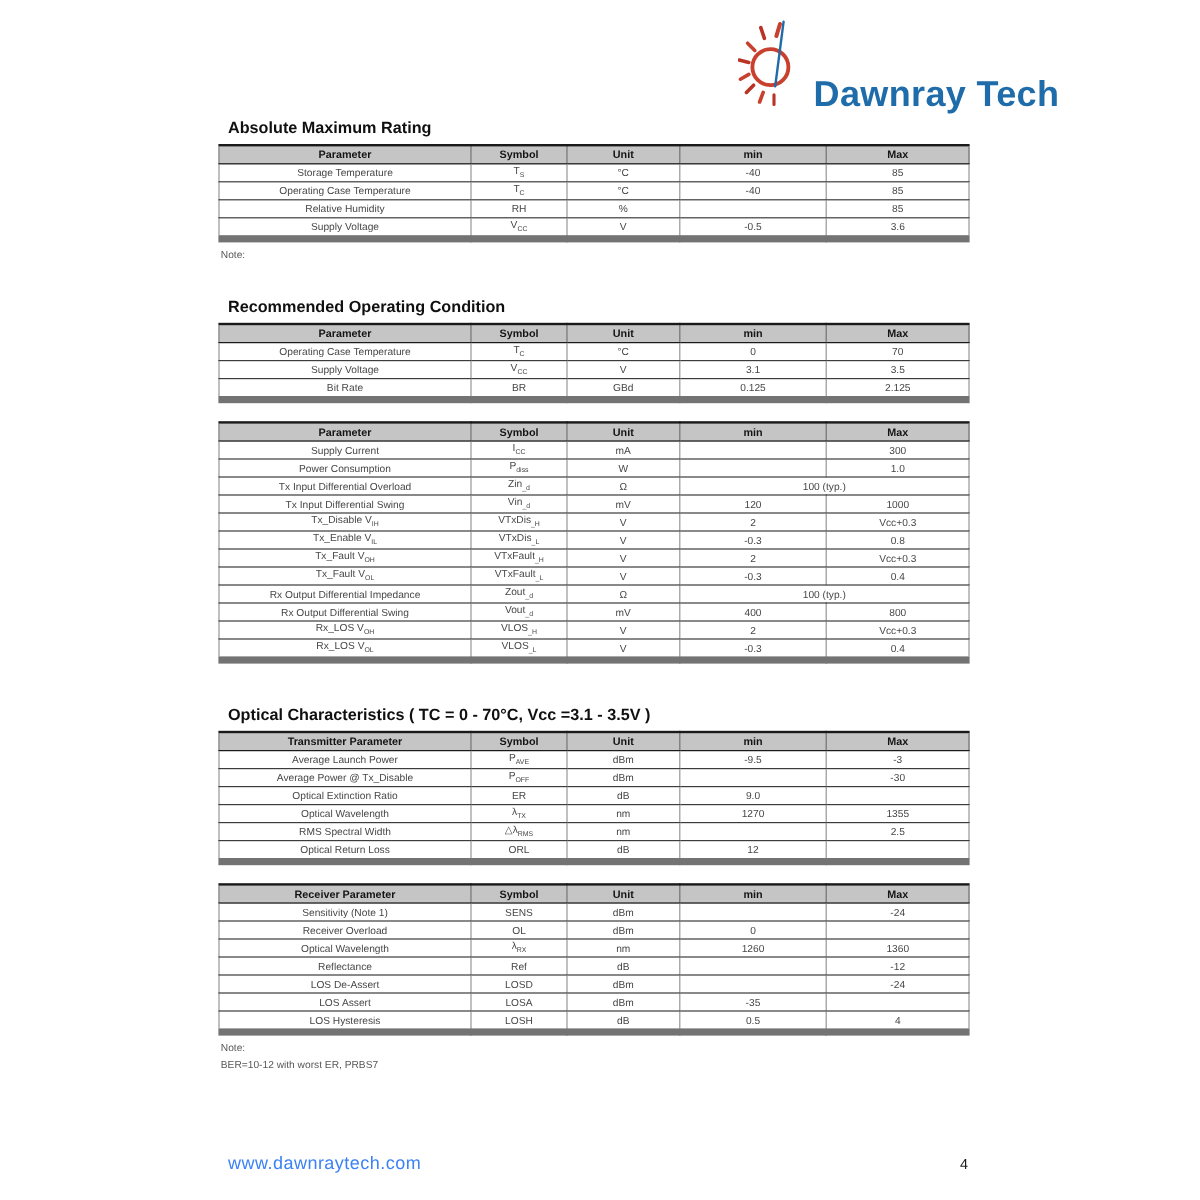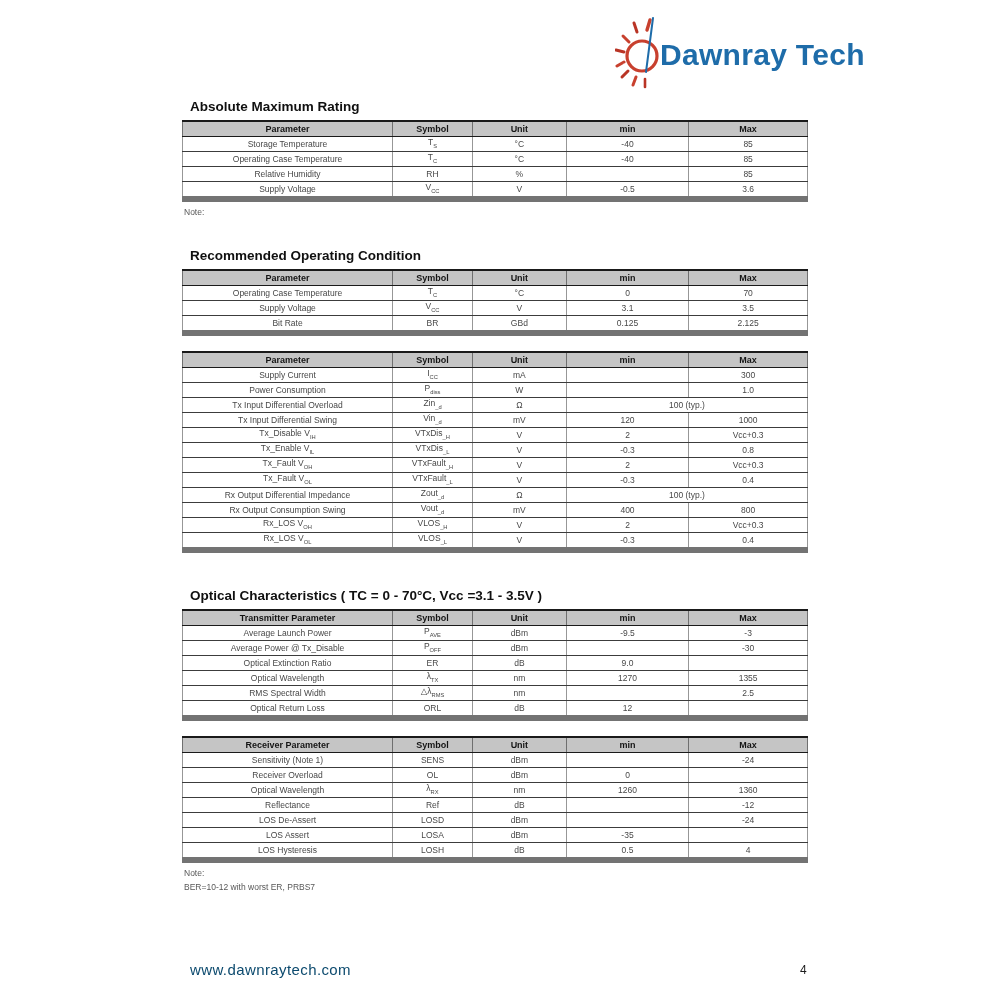--- a/index.html
+++ b/index.html
@@ -3,21 +3,21 @@
 <meta charset="utf-8">
 <style>
   html,body{margin:0;padding:0;}
   body{
     width:1000px;height:1000px;background:#fdfdfd;position:relative;
     font-family:"Liberation Sans",sans-serif;overflow:hidden;
   }
   .page{position:absolute;inset:0;background:#ffffff;}
 
   
-  .logo{position:absolute;left:615px;top:10px;display:flex;align-items:center;height:82px;}
+  .logo{position:absolute;left:615px;top:10px;display:flex;align-items:flex-end;height:82px;gap:18px;}
   .logo svg{display:block;}
   .brand{
     font-size:30px;font-weight:bold;color:#1e6ca9;letter-spacing:.3px;
     margin-left:-13px;position:relative;top:4px;
   }
 
   
   .sec{position:absolute;left:182px;width:554px;}
   #sec-abs{top:99px;}
   #sec-rec{top:248px;}
@@ -39,21 +39,21 @@
     border-left:1px solid #979797;border-right:1px solid #979797;
     border-top:1px solid #3c3c3c;border-bottom:1px solid #3c3c3c;
     overflow:hidden;white-space:nowrap;
   }
   .spec sub{font-size:.68em;}
   .tbl-gap{margin-top:15px;}
 
   .note{margin:3px 0 0 2px;font-size:8.5px;color:#585858;line-height:14px;}
 
   
-  .footer-url{position:absolute;left:190px;top:961px;font-size:15px;color:#0c4a6e;letter-spacing:.4px;}
+  .footer-url{position:absolute;left:190px;top:961px;font-size:15px;color:#3b82f6;letter-spacing:.4px;}
   .page-number{position:absolute;left:800px;top:963px;font-size:12px;color:#1c1c1c;}
 </style>
 </head>
 <body>
 
 <div class="page">
 
   <div class="logo">
     <svg width="58" height="82" viewBox="0 0 58 82" aria-hidden="true">
       <g fill="none" stroke-linecap="round">
@@ -249,21 +249,21 @@
             <td>-0.3</td>
             <td>0.4</td>
           </tr>
           <tr>
             <td>Rx Output Differential Impedance</td>
             <td>Zout<sub>_d</sub></td>
             <td>Ω</td>
             <td colspan="2">100 (typ.)</td>
           </tr>
           <tr>
-            <td>Rx Output Consumption Swing</td>
+            <td>Rx Output Differential Swing</td>
             <td>Vout<sub>_d</sub></td>
             <td>mV</td>
             <td>400</td>
             <td>800</td>
           </tr>
           <tr>
             <td>Rx_LOS V<sub>OH</sub></td>
             <td>VLOS<sub>_H</sub></td>
             <td>V</td>
             <td>2</td>

